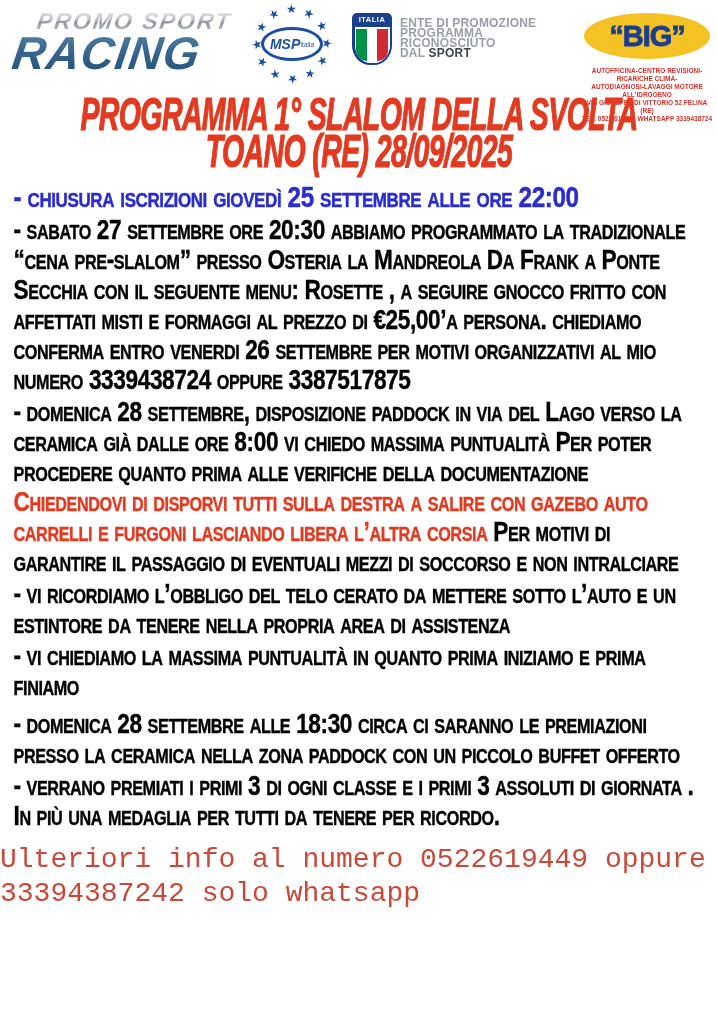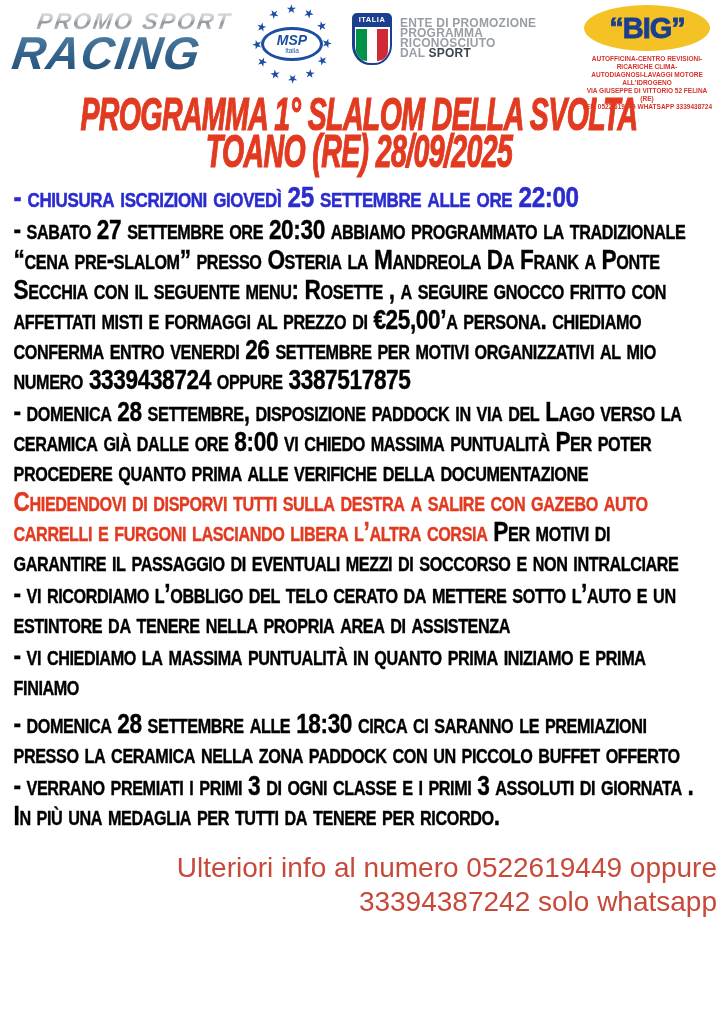--- a/index.html
+++ b/index.html
@@ -28,41 +28,41 @@
   .msp-star:nth-child(5){transform:rotate(120deg) translateY(-34px);}
   .msp-star:nth-child(6){transform:rotate(150deg) translateY(-34px);}
   .msp-star:nth-child(7){transform:rotate(180deg) translateY(-34px);}
   .msp-star:nth-child(8){transform:rotate(210deg) translateY(-34px);}
   .msp-star:nth-child(9){transform:rotate(240deg) translateY(-34px);}
   .msp-star:nth-child(10){transform:rotate(270deg) translateY(-34px);}
   .msp-star:nth-child(11){transform:rotate(300deg) translateY(-34px);}
   .msp-star:nth-child(12){transform:rotate(330deg) translateY(-34px);}
   .msp-ellipse{position:absolute;left:46px;top:42px;transform:translate(-50%,-50%);
         width:56px;height:28px;border:3.5px solid #1d4fa1;border-radius:50%;
-        display:flex;flex-direction:column;align-items:center;justify-content:center;}
+        display:flex;flex-direction:row;align-items:center;justify-content:center;}
   .msp-name{font-style:italic;font-weight:bold;font-size:14px;color:#1d4fa1;line-height:13px;}
   .msp-sub{font-size:6.5px;color:#1d4fa1;line-height:7px;}
 
   .shield{position:absolute;left:352px;top:13px;width:40px;height:52px;background:#1b3f8f;
         border-radius:5px 5px 45% 45% / 5px 5px 38% 38%;}
   .shield-label{height:14px;line-height:14px;text-align:center;color:#fff;font-size:7.5px;
         font-weight:bold;letter-spacing:0.5px;}
   .shield-stripes{position:absolute;left:2.5px;right:2.5px;top:14px;bottom:2.5px;background:#fff;
         border-radius:0 0 45% 45% / 0 0 50% 50%;overflow:hidden;display:flex;padding:1.5px;}
   .stripe{flex:1;}
   .stripe.green{background:#009246;border-radius:0 0 0 10px;}
   .stripe.white{background:#ffffff;}
   .stripe.red{background:#ce2b37;border-radius:0 0 10px 0;}
 
   .ente-text{position:absolute;left:400px;top:18px;font-size:12px;line-height:10px;
         color:#999ea6;font-weight:bold;letter-spacing:0.2px;}
   .ente-coni{color:#3f454c;}
 
   .big-logo{position:absolute;right:3px;top:5px;width:134px;text-align:center;}
-  .big-ellipse{width:126px;height:46px;margin:0 auto;background:#f4c224;border-radius:50%;
+  .big-ellipse{width:126px;height:46px;margin:8px auto;background:#f4c224;border-radius:50%;
         display:flex;align-items:center;justify-content:center;}
   .big-name{color:#1b3f8f;font-weight:bold;font-size:29px;letter-spacing:-1px;
         -webkit-text-stroke:0.8px #1b3f8f;}
   .big-address{margin-top:4px;font-size:6.5px;line-height:8px;color:#d6332c;font-weight:bold;}
 
   
   .title{width:1156px;margin-left:-219.5px;transform:scaleX(0.62);transform-origin:center top;
         text-align:center;color:#e23a20;font-style:italic;font-weight:bold;font-size:46px;
         line-height:37px;letter-spacing:-1px;-webkit-text-stroke:1.2px #e23a20;}
 
@@ -71,21 +71,21 @@
         padding:10px 16px 0 16px;box-sizing:border-box;
         font-variant:small-caps;font-weight:bold;font-size:28px;line-height:30px;
         letter-spacing:-0.5px;color:#000;-webkit-text-stroke:0.4px currentColor;}
   .notice{color:#2b2cce;font-size:30px;line-height:33px;margin:0 0 3px 0;
         -webkit-text-stroke:0.5px #2b2cce;}
   .content p{margin:0 0 2px 0;}
   .content p.gap-top{margin-top:8px;}
   .red-inline{color:#e23a20;-webkit-text-stroke:0.4px #e23a20;}
 
   
-  .footer{margin-top:20px;text-align:right;font-family:Liberation Sans, sans-serif;
+  .footer{margin-top:12px;text-align:left;font-family:Liberation Mono, monospace;
         font-size:28px;line-height:34px;color:#c7493a;}
 </style>
 </head>
 <body>
 
 <div class="page">
 
   <div class="header">
 
     <div class="promo-logo">

